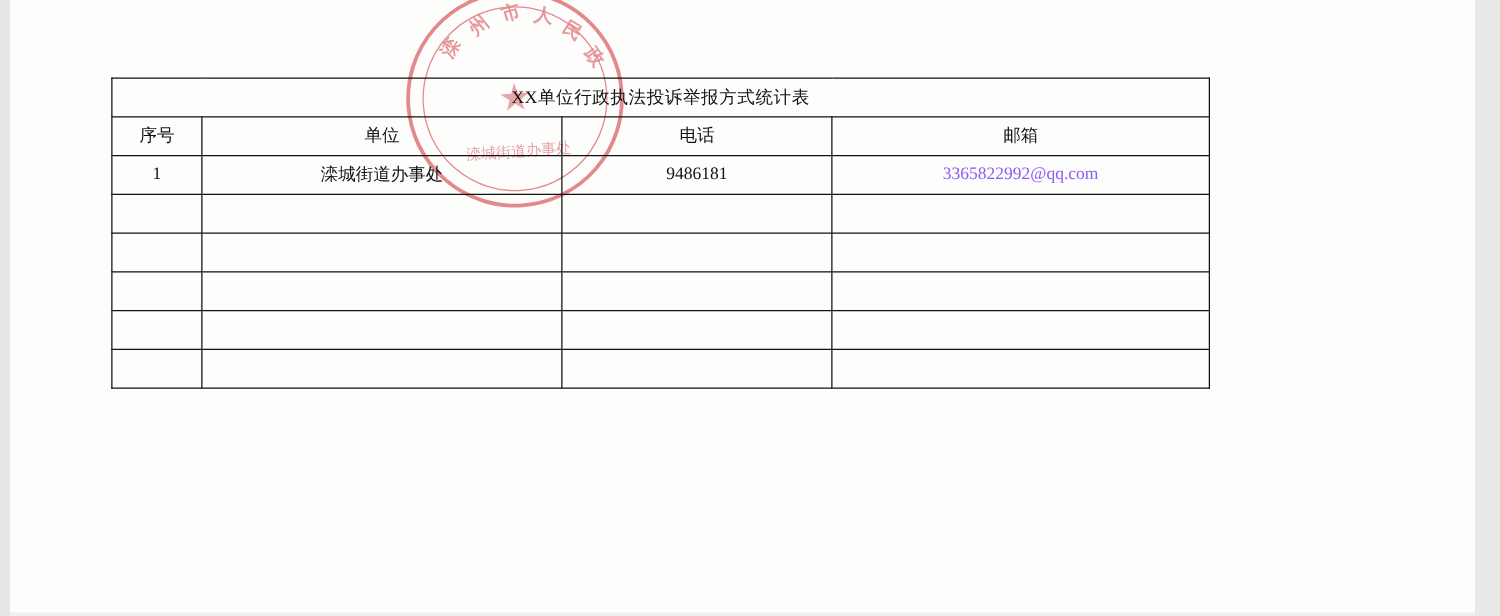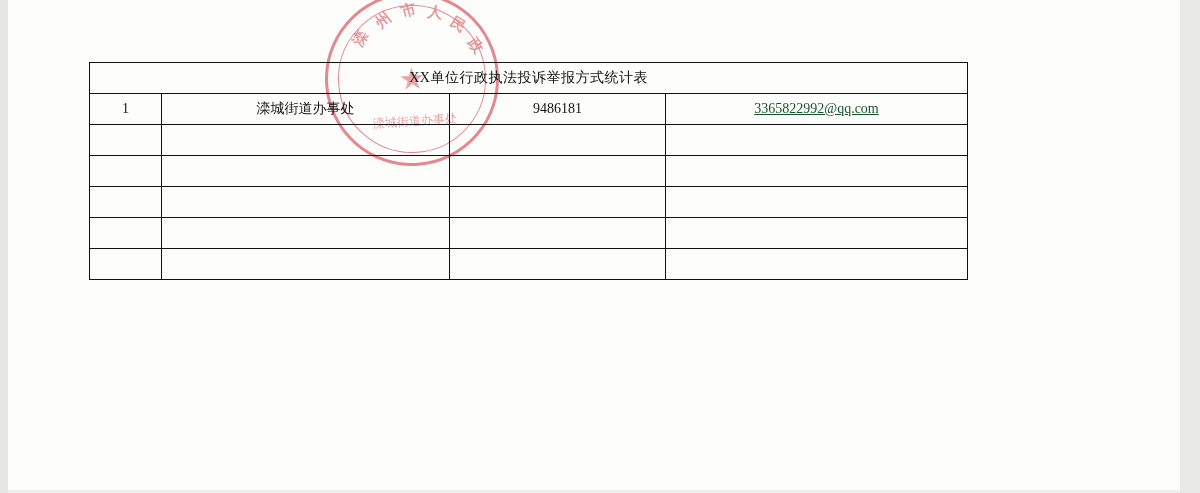--- a/index.html
+++ b/index.html
@@ -142,22 +142,21 @@
   }
   td.blank-cell {
     height: 36px;
   }
   .col-no    { width: 72px; }
   .col-unit  { width: 288px; }
   .col-tel   { width: 216px; }
   .col-mail  { width: 302px; }
 
   .email-link {
-    text-decoration: underline;
-    color: #14532d;
+    color: #8b5cf6;
     font-family: "Liberation Serif", serif;
     font-size: 14px;
   }
   .row-data td {
     height: 34px;
   }
 </style>
 </head>
 <body>
 
@@ -185,20 +184,26 @@
       <colgroup>
         <col class="col-no">
         <col class="col-unit">
         <col class="col-tel">
         <col class="col-mail">
       </colgroup>
       <tbody>
         <tr>
           <td class="title-cell" colspan="4">XX单位行政执法投诉举报方式统计表</td>
         </tr>
+        <tr>
+          <td class="head-cell">序号</td>
+          <td class="head-cell">单位</td>
+          <td class="head-cell">电话</td>
+          <td class="head-cell">邮箱</td>
+        </tr>
         <tr class="row-data">
           <td>1</td>
           <td>滦城街道办事处</td>
           <td>9486181</td>
           <td>
             <span class="email-link">3365822992@qq.com</span>
           </td>
         </tr>
         <tr class="row-data">
           <td class="blank-cell"></td>

